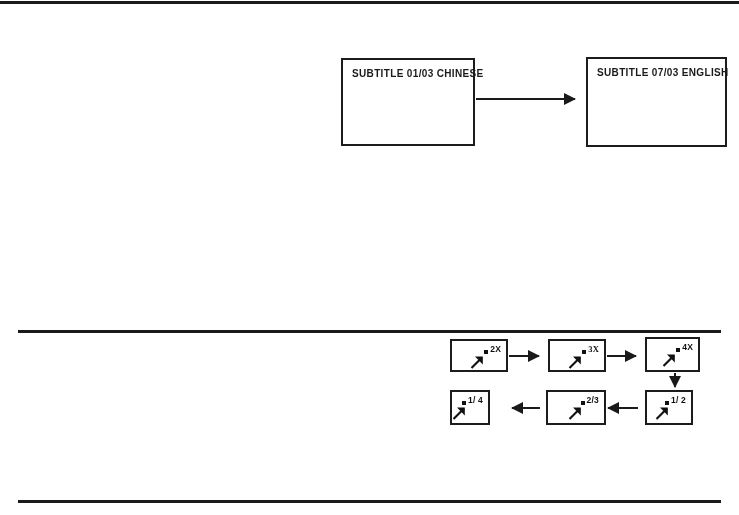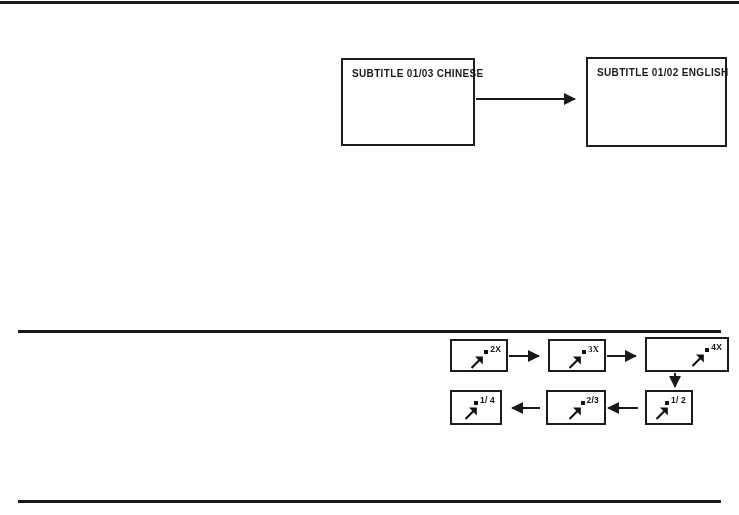--- a/index.html
+++ b/index.html
@@ -134,24 +134,24 @@
     position: absolute;
     right: 20px;
     top: 12px;
     width: 18px;
     height: 18px;
   }
   .zoom-arrow-glyph svg { display: block; }
 
   #zoom-2x   { left: 450px; top: 339px; width: 58px;  height: 33px; }
   #zoom-3x   { left: 548px; top: 339px; width: 58px;  height: 33px; font-family: Liberation Serif, serif; }
-  #zoom-4x   { left: 645px; top: 337px; width: 84px;  height: 35px; }
+  #zoom-4x   { left: 645px; top: 337px; width: 55px;  height: 35px; }
   #zoom-1-2  { left: 645px; top: 390px; width: 48px;  height: 35px; }
   #zoom-1-3  { left: 546px; top: 390px; width: 60px;  height: 35px; }
-  #zoom-1-4  { left: 450px; top: 390px; width: 52px;  height: 35px; }
+  #zoom-1-4  { left: 450px; top: 390px; width: 40px;  height: 35px; }
 
   #arrow-2x-3x  { left: 509px; top: 355px; width: 30px; }
   #arrow-3x-4x  { left: 607px; top: 355px; width: 29px; }
   #arrow-4x-12  { left: 674px; top: 373px; height: 14px; }
   #arrow-12-13  { left: 608px; top: 407px; width: 30px; }
   #arrow-13-14  { left: 512px; top: 407px; width: 28px; }
 </style>
 </head>
 <body>
 
@@ -163,21 +163,21 @@
 
   <div>
 
     <div class="dbox subtitle-box" id="box-chinese">
       <span class="subtitle-label">SUBTITLE 01/03 CHINESE</span>
     </div>
 
     <div class="h-arrow" id="arrow-subtitle"></div>
 
     <div class="dbox subtitle-box" id="box-english">
-      <span class="subtitle-label">SUBTITLE 01/02 ENGLISH</span>
+      <span class="subtitle-label">SUBTITLE 07/03 ENGLISH</span>
     </div>
 
   </div>
 
   <div>
 
     <div class="dbox zoom-box" id="zoom-2x">
       <div class="zoom-inner">
         <span class="zoom-dot"></span>
         <span class="zoom-label">2X</span>

